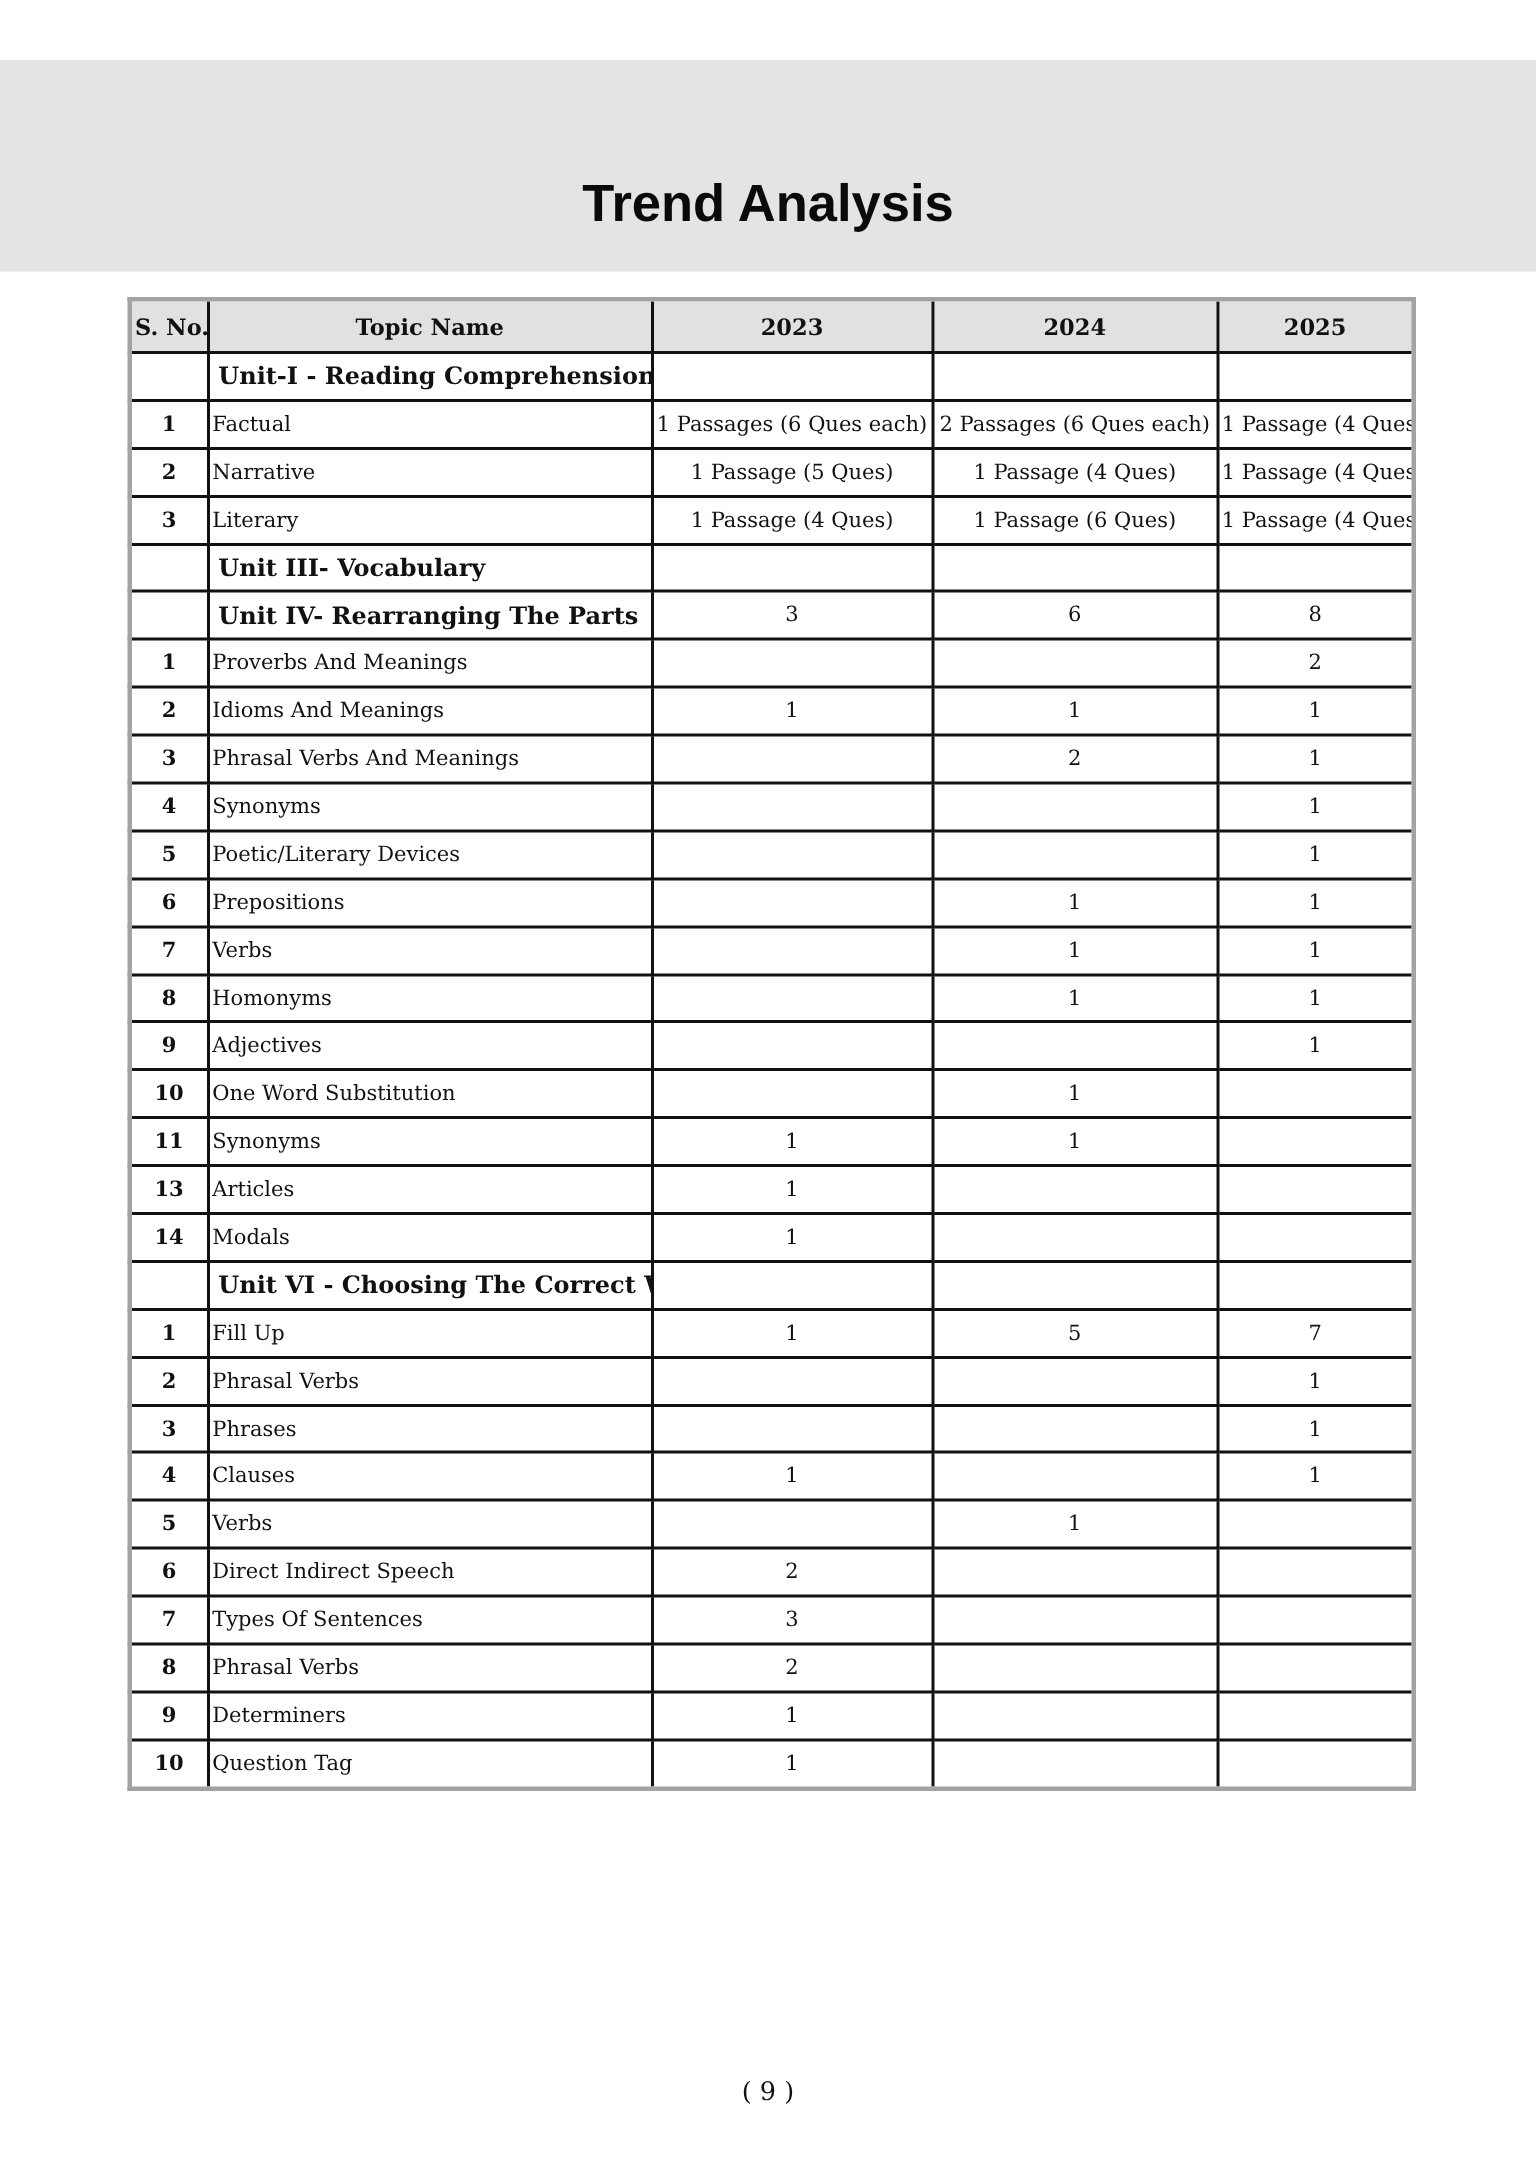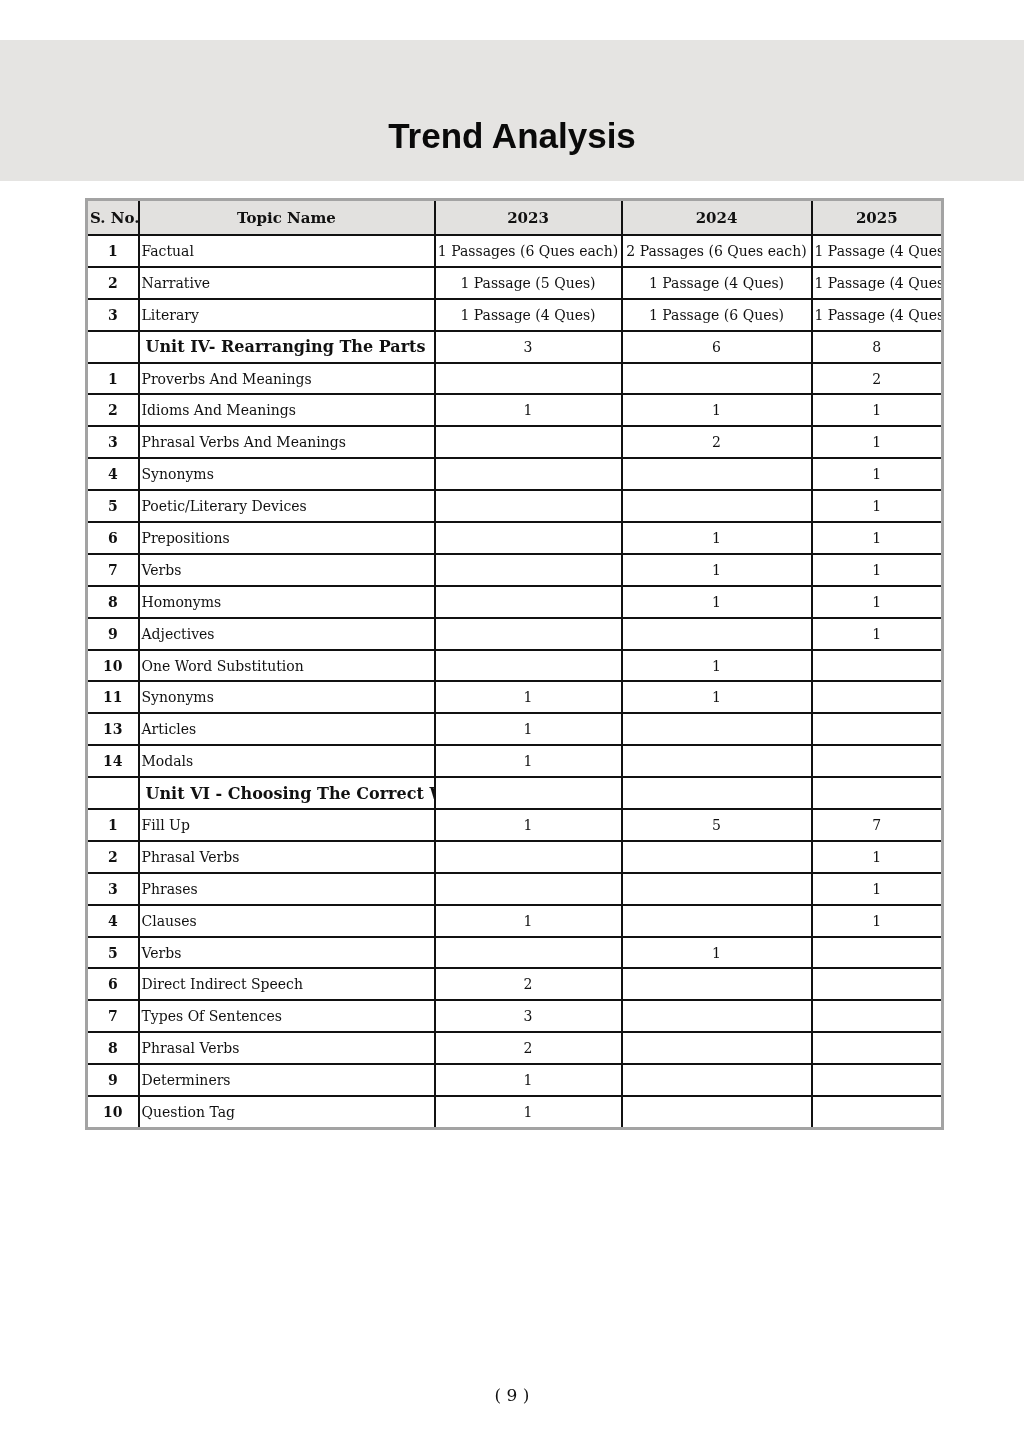--- a/index.html
+++ b/index.html
@@ -121,40 +121,54 @@
     <thead>
       <tr>
         <th>S. No.</th>
         <th>Topic Name</th>
         <th>2023</th>
         <th>2024</th>
         <th>2025</th>
       </tr>
     </thead>
     <tbody>
+        <tr class="section-row">
+      <td class="c-sno"></td>
+      <td class="c-topic">Unit-I - Reading Comprehension</td>
+      <td class="c-y1"></td>
+      <td class="c-y2"></td>
+      <td class="c-y3"></td>
+    </tr>
         <tr>
       <td class="c-sno">1</td>
       <td class="c-topic">Factual</td>
       <td class="c-y1">1 Passages (6 Ques each)</td>
       <td class="c-y2">2 Passages (6 Ques each)</td>
       <td class="c-y3">1 Passage (4 Ques)</td>
     </tr>
         <tr>
       <td class="c-sno">2</td>
       <td class="c-topic">Narrative</td>
       <td class="c-y1">1 Passage (5 Ques)</td>
       <td class="c-y2">1 Passage (4 Ques)</td>
       <td class="c-y3">1 Passage (4 Ques)</td>
     </tr>
         <tr>
       <td class="c-sno">3</td>
       <td class="c-topic">Literary</td>
       <td class="c-y1">1 Passage (4 Ques)</td>
       <td class="c-y2">1 Passage (6 Ques)</td>
       <td class="c-y3">1 Passage (4 Ques)</td>
+    </tr>
+        <tr class="section-row">
+      <td class="c-sno"></td>
+      <td class="c-topic">Unit III- Vocabulary</td>
+      <td class="c-y1"></td>
+      <td class="c-y2"></td>
+      <td class="c-y3"></td>
     </tr>
         <tr class="section-row">
       <td class="c-sno"></td>
       <td class="c-topic">Unit IV- Rearranging The Parts</td>
       <td class="c-y1">3</td>
       <td class="c-y2">6</td>
       <td class="c-y3">8</td>
     </tr>
         <tr>
       <td class="c-sno">1</td>

